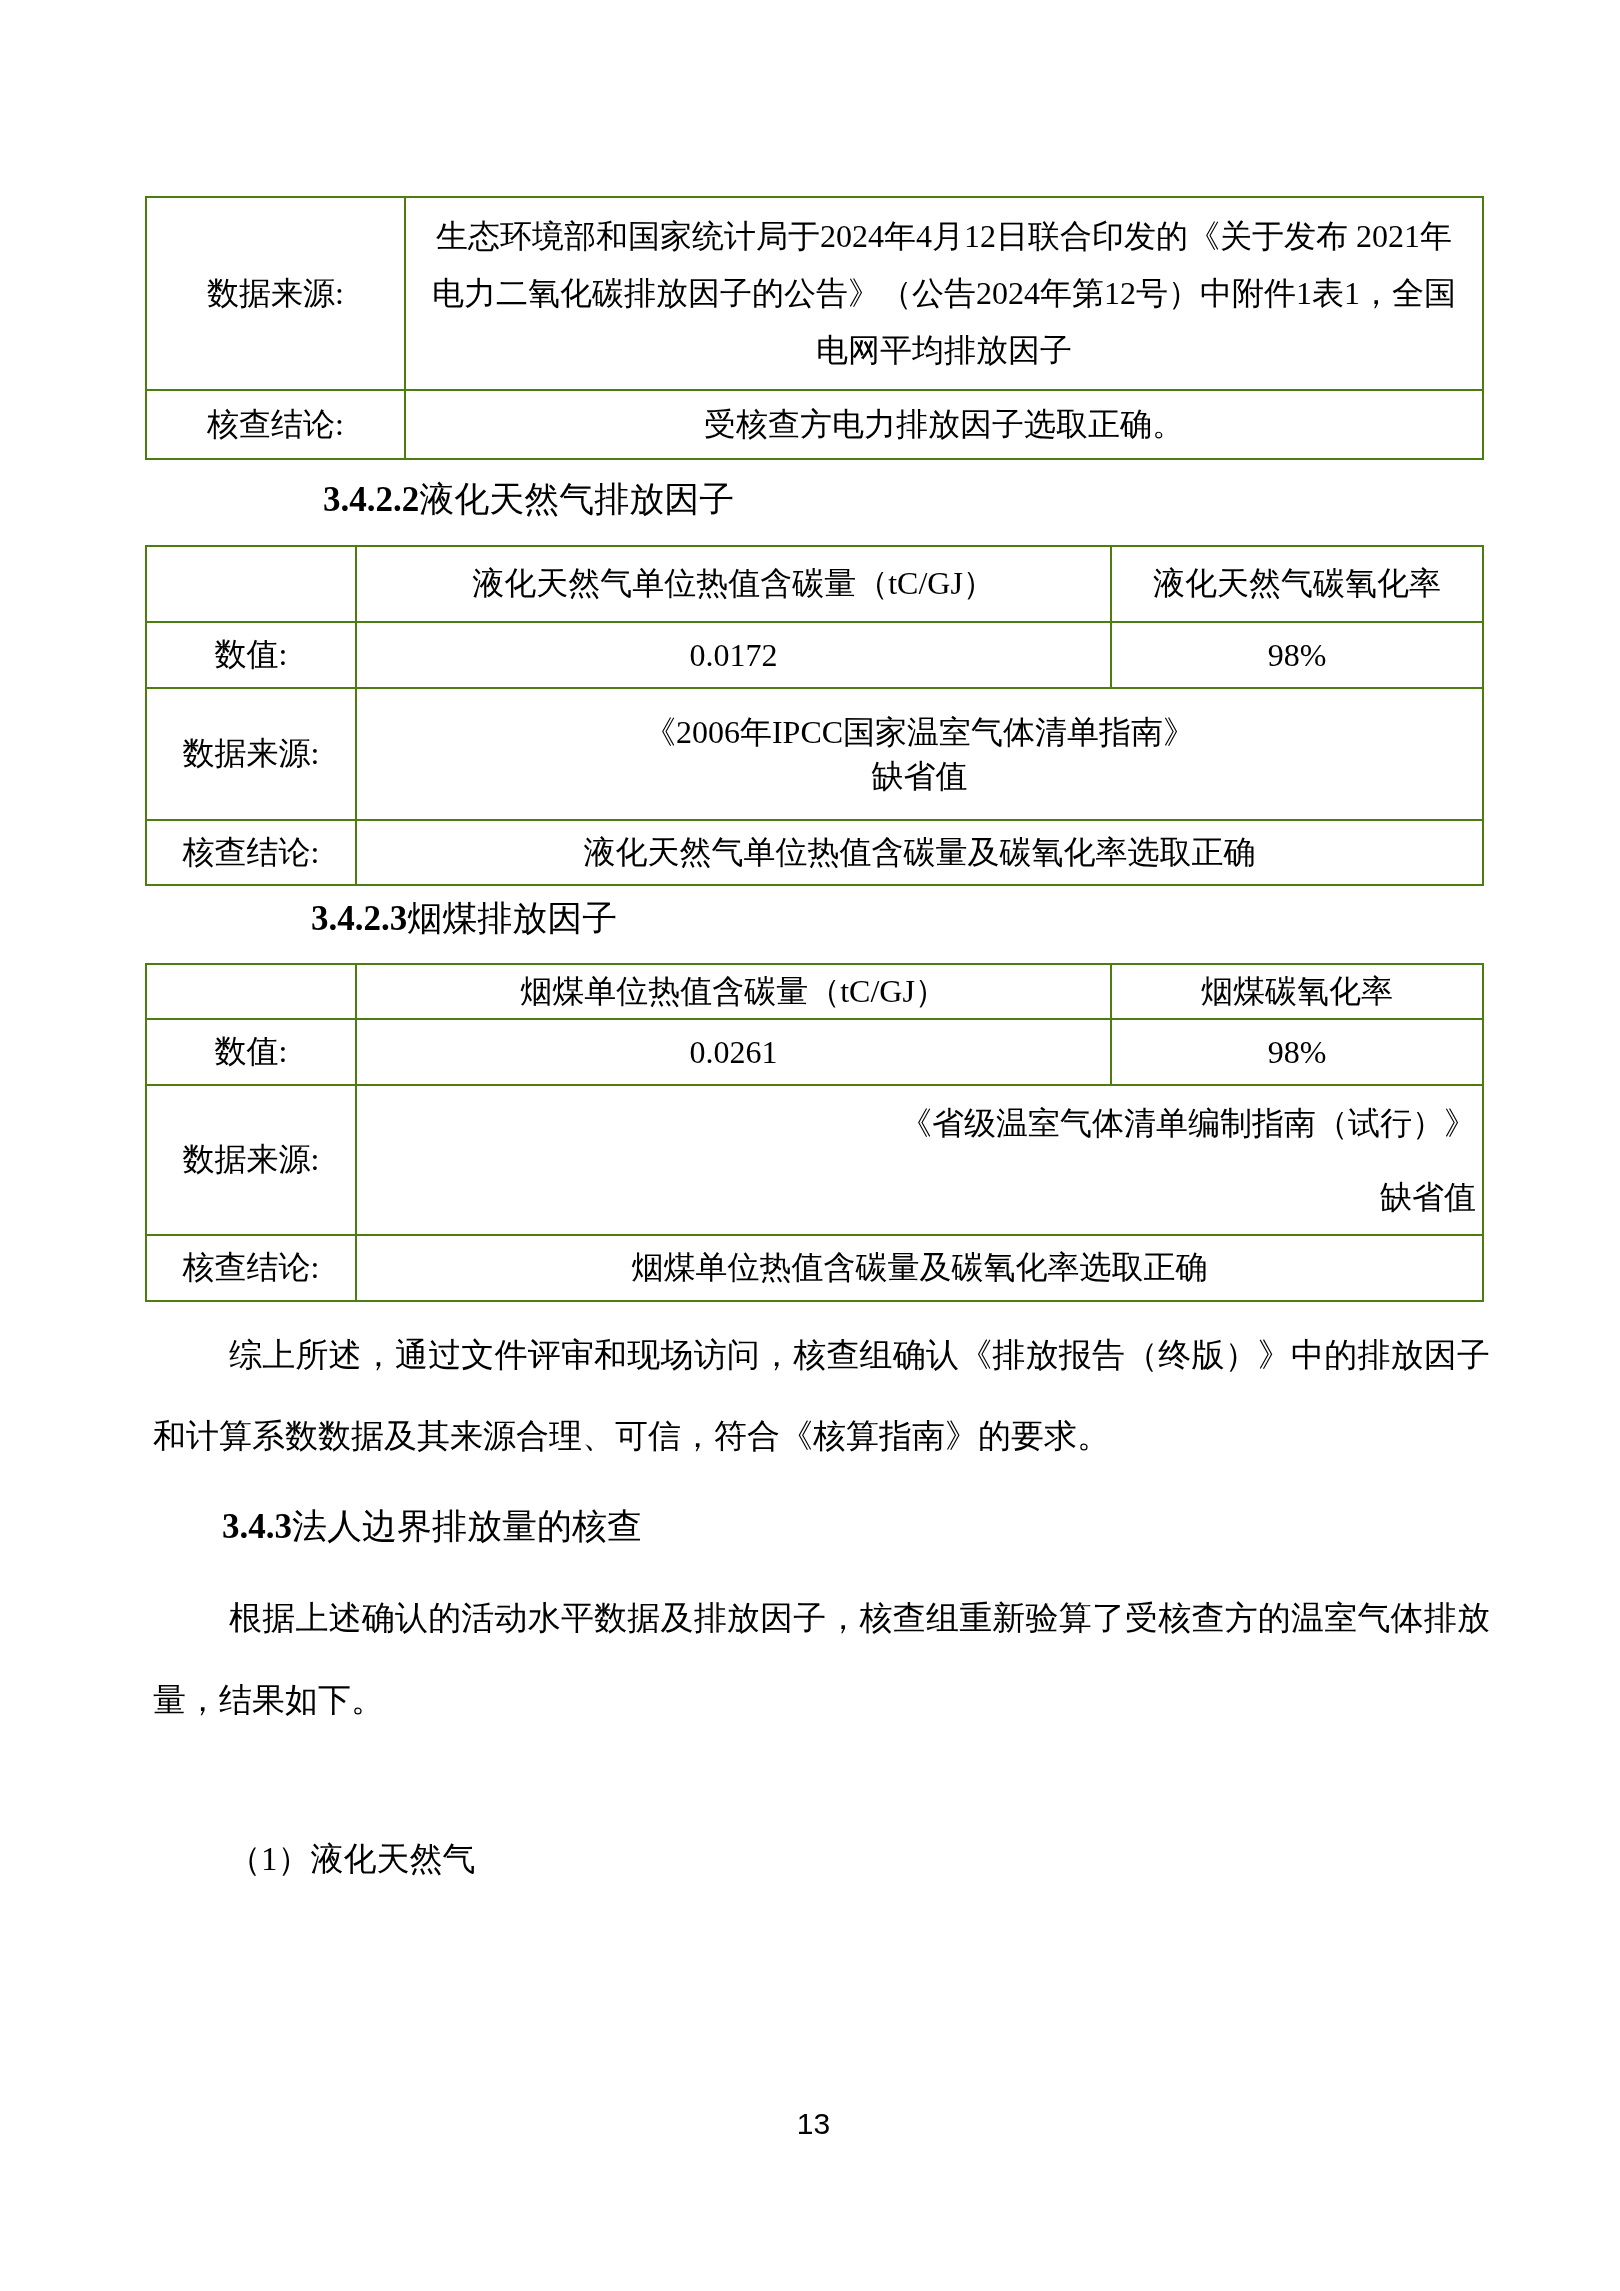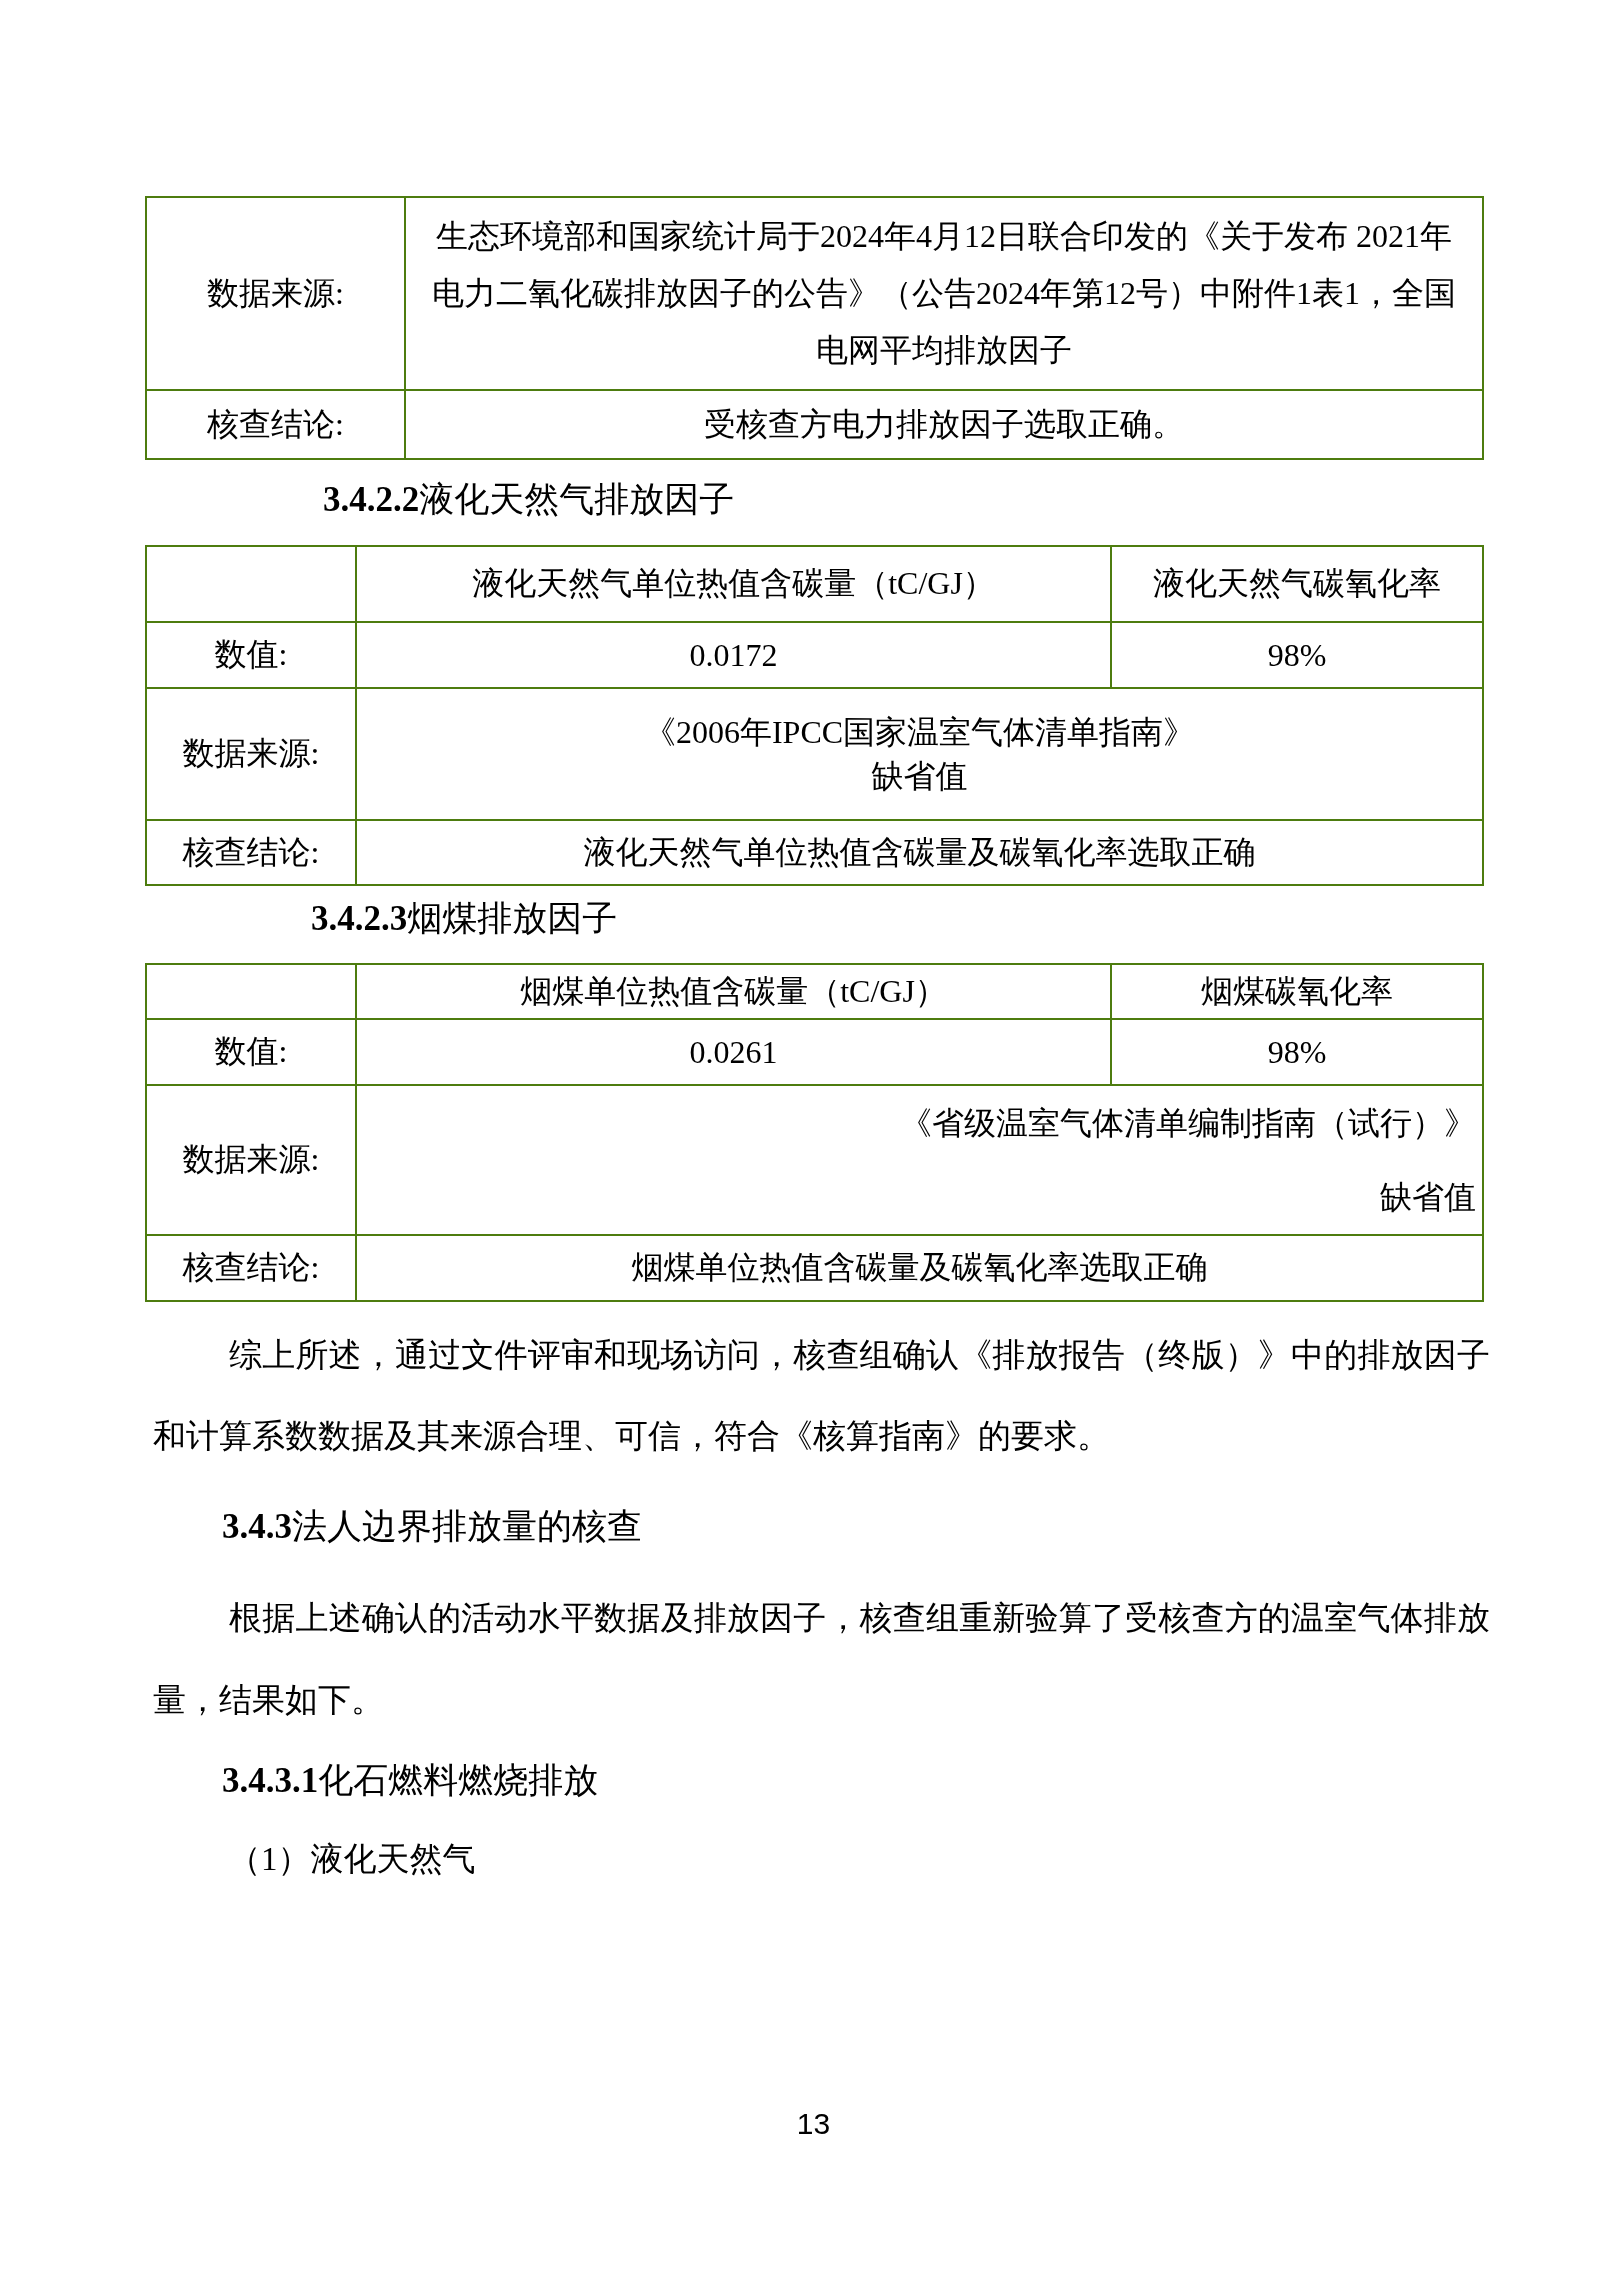--- a/index.html
+++ b/index.html
@@ -181,22 +181,19 @@
     </table>
 
   <p class="para p-summary">综上所述，通过文件评审和现场访问，核查组确认《排放报告（终版）》中的排放因子和计算系数数据及其来源合理、可信，符合《核算指南》的要求。</p>
 
   <div class="heading h-343">
     <span class="hnum">3.4.3</span><span>法人边界排放量的核查</span>
   </div>
 
   <p class="para p-recalc">根据上述确认的活动水平数据及排放因子，核查组重新验算了受核查方的温室气体排放量，结果如下。</p>
 
-  <div class="heading h-3431">
-    <span class="hnum">3.4.3.1</span><span>化石燃料燃烧排放</span>
-  </div>
 
   <div class="list-item">（1）液化天然气</div>
 
   <div class="footer">13</div>
 
 </div>
 
 
 </body></html>

